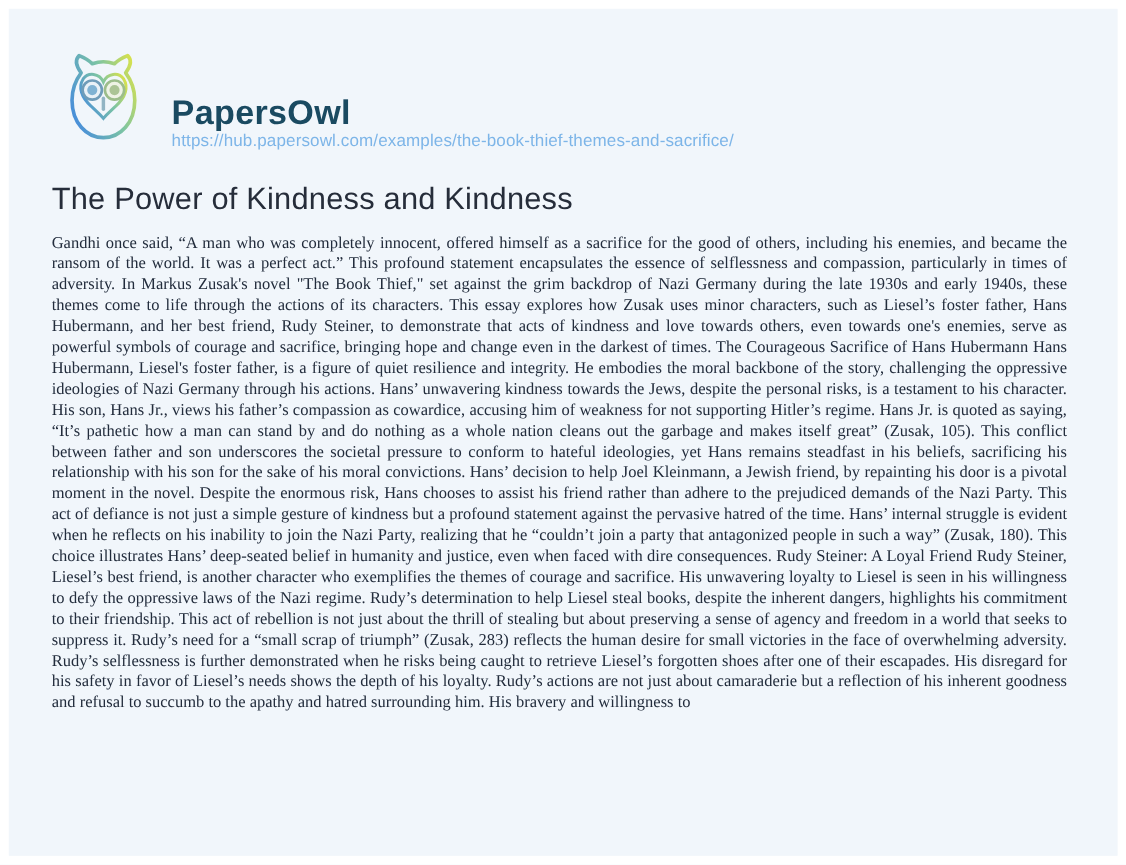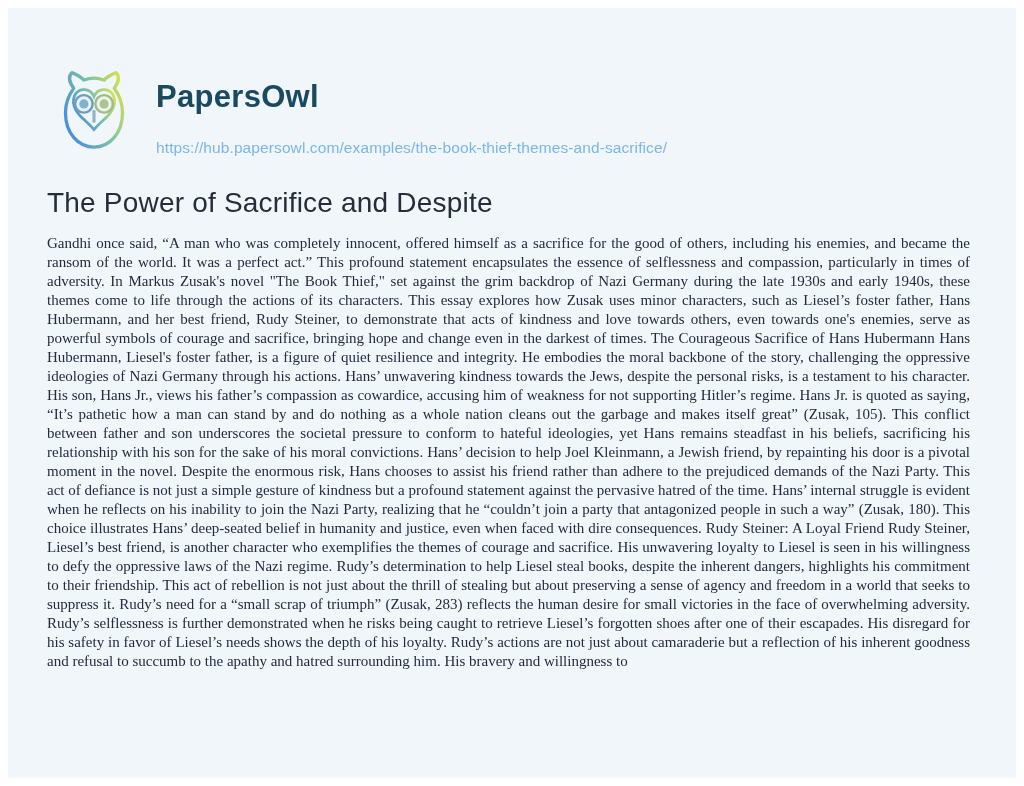--- a/index.html
+++ b/index.html
@@ -8,30 +8,30 @@
     width: 1024px; height: 786px;
     background: #ffffff;
     font-family: "Liberation Sans", sans-serif;
     overflow: hidden;
   }
   .canvas { position: relative; width: 1024px; height: 786px; background: #ffffff; }
   .sheet {
     position: absolute; left: 8px; top: 8px; right: 8px; bottom: 8px;
     background: #f1f6fb;
   }
-  .site-header { display: flex; align-items: center; padding: 60px 46px 0 40px; }
+  .site-header { display: flex; align-items: flex-end; padding: 38px 46px 0 40px; }
   .logo-wrap { width: 92px; height: 92px; flex: 0 0 auto; cursor: pointer; }
   .logo-wrap svg { width: 92px; height: 92px; display: block; }
   .brand-block { margin-left: 16px; padding-top: 9px; }
   .brand-name {
     font-size: 31px; font-weight: 700; color: #1a4a61;
     letter-spacing: 0.3px; line-height: 1.1; cursor: pointer;
   }
   .article-url {
-    display: block; margin-top: 24px; font-size: 15.5px;
+    display: block; margin-top: 0; font-size: 15.5px;
     color: #7db5e8; text-decoration: none; letter-spacing: 0.1px;
   }
   .article-title {
     margin: 26px 46px 0 39px;
     font-size: 28px; font-weight: 400; color: #262d3a;
     letter-spacing: 0.2px; line-height: 1.2;
   }
   .article-body {
     margin: 14px 46px 0 39px;
     font-family: "Liberation Serif", serif;
@@ -65,18 +65,18 @@
           <path d="M50 47 L50 58" stroke="#92b4c4" stroke-width="3.4" stroke-linecap="round"></path>
         </svg>
       </div>
       <div class="brand-block">
         <div class="brand-name">PapersOwl</div>
         <a class="article-url" href="#">https://hub.papersowl.com/examples/the-book-thief-themes-and-sacrifice/</a>
       </div>
     </header>
 
     <main>
-      <h1 class="article-title">The Power of Sacrifice and Despite</h1>
+      <h1 class="article-title">The Power of Kindness and Kindness</h1>
       <p class="article-body">Gandhi once said, “A man who was completely innocent, offered himself as a sacrifice for the good of others, including his enemies, and became the ransom of the world. It was a perfect act.” This profound statement encapsulates the essence of selflessness and compassion, particularly in times of adversity. In Markus Zusak's novel "The Book Thief," set against the grim backdrop of Nazi Germany during the late 1930s and early 1940s, these themes come to life through the actions of its characters. This essay explores how Zusak uses minor characters, such as Liesel’s foster father, Hans Hubermann, and her best friend, Rudy Steiner, to demonstrate that acts of kindness and love towards others, even towards one's enemies, serve as powerful symbols of courage and sacrifice, bringing hope and change even in the darkest of times. The Courageous Sacrifice of Hans Hubermann Hans Hubermann, Liesel's foster father, is a figure of quiet resilience and integrity. He embodies the moral backbone of the story, challenging the oppressive ideologies of Nazi Germany through his actions. Hans’ unwavering kindness towards the Jews, despite the personal risks, is a testament to his character. His son, Hans Jr., views his father’s compassion as cowardice, accusing him of weakness for not supporting Hitler’s regime. Hans Jr. is quoted as saying, “It’s pathetic how a man can stand by and do nothing as a whole nation cleans out the garbage and makes itself great” (Zusak, 105). This conflict between father and son underscores the societal pressure to conform to hateful ideologies, yet Hans remains steadfast in his beliefs, sacrificing his relationship with his son for the sake of his moral convictions. Hans’ decision to help Joel Kleinmann, a Jewish friend, by repainting his door is a pivotal moment in the novel. Despite the enormous risk, Hans chooses to assist his friend rather than adhere to the prejudiced demands of the Nazi Party. This act of defiance is not just a simple gesture of kindness but a profound statement against the pervasive hatred of the time. Hans’ internal struggle is evident when he reflects on his inability to join the Nazi Party, realizing that he “couldn’t join a party that antagonized people in such a way” (Zusak, 180). This choice illustrates Hans’ deep-seated belief in humanity and justice, even when faced with dire consequences. Rudy Steiner: A Loyal Friend Rudy Steiner, Liesel’s best friend, is another character who exemplifies the themes of courage and sacrifice. His unwavering loyalty to Liesel is seen in his willingness to defy the oppressive laws of the Nazi regime. Rudy’s determination to help Liesel steal books, despite the inherent dangers, highlights his commitment to their friendship. This act of rebellion is not just about the thrill of stealing but about preserving a sense of agency and freedom in a world that seeks to suppress it. Rudy’s need for a “small scrap of triumph” (Zusak, 283) reflects the human desire for small victories in the face of overwhelming adversity. Rudy’s selflessness is further demonstrated when he risks being caught to retrieve Liesel’s forgotten shoes after one of their escapades. His disregard for his safety in favor of Liesel’s needs shows the depth of his loyalty. Rudy’s actions are not just about camaraderie but a reflection of his inherent goodness and refusal to succumb to the apathy and hatred surrounding him. His bravery and willingness to</p>
     </main>
 
   </div>
 </div>
 
 </body></html>

